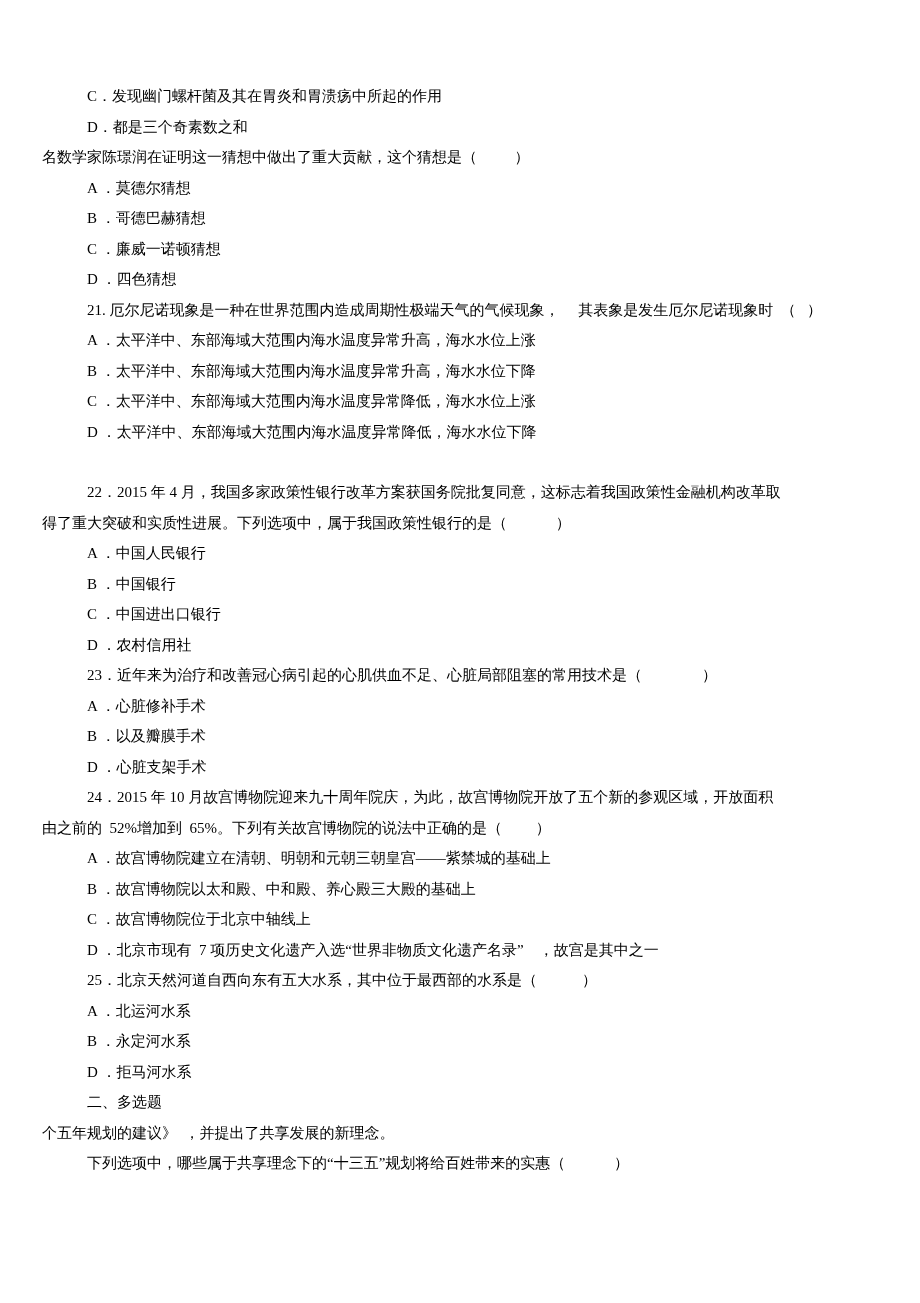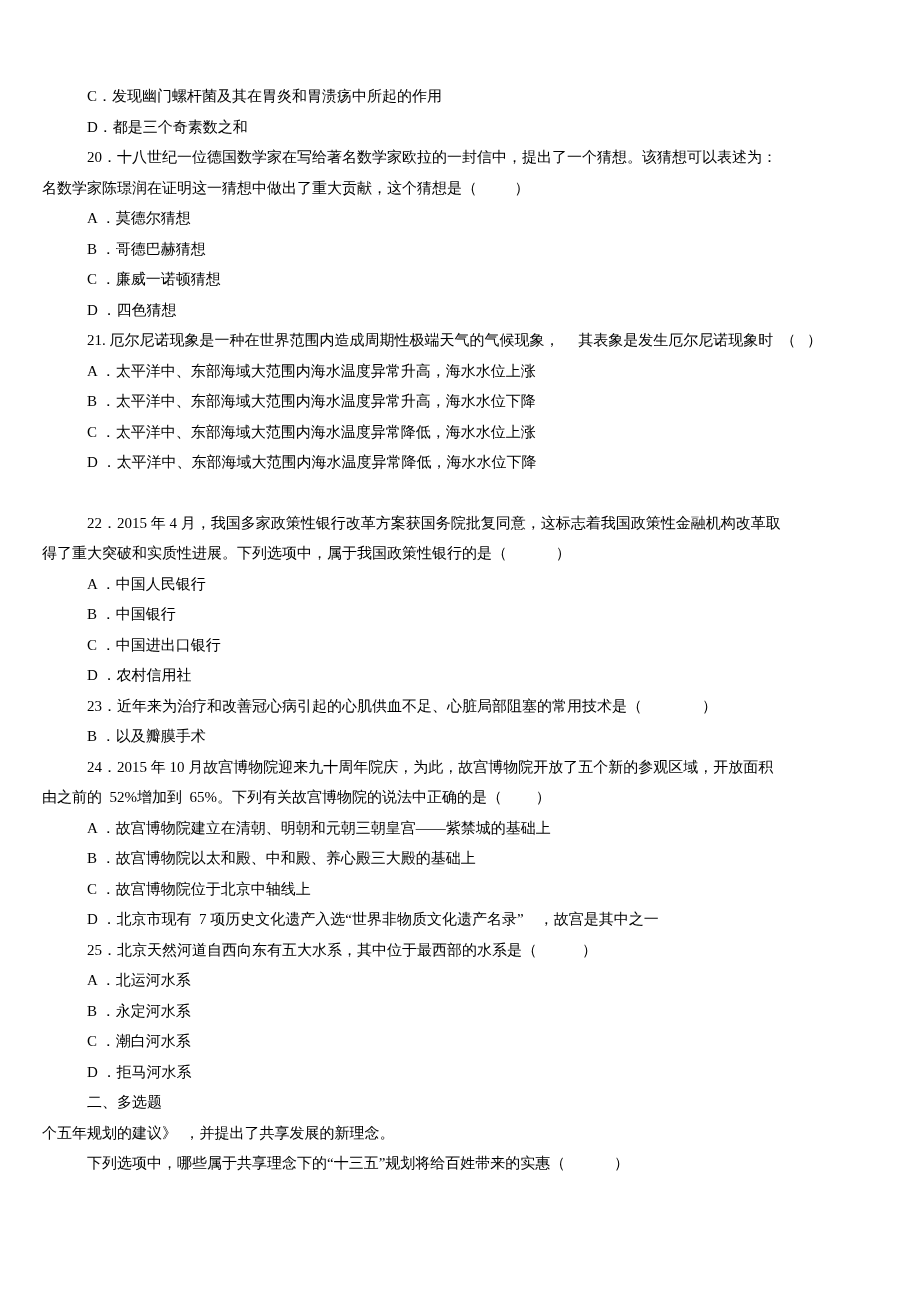--- a/index.html
+++ b/index.html
@@ -25,47 +25,47 @@
     .spacer {
       height: 28px;
     }
   </style>
 </head>
 <body>
 
 <div id="content">
     <p class="line indent-1">C．发现幽门螺杆菌及其在胃炎和胃溃疡中所起的作用</p>
     <p class="line indent-1">D．都是三个奇素数之和</p>
-    <p class="line indent-1">20．十八世纪一位德国数学家在写给著名数学家欧拉的一封信中，提出了一个猜想。该猜想可以表述为：</p>
     <p class="line indent-0">名数学家陈璟润在证明这一猜想中做出了重大贡献，这个猜想是（&nbsp;&nbsp;&nbsp;&nbsp;&nbsp;&nbsp;&nbsp;&nbsp;&nbsp;&nbsp;）</p>
     <p class="line indent-1">A ．莫德尔猜想</p>
     <p class="line indent-1">B ．哥德巴赫猜想</p>
     <p class="line indent-1">C ．廉威一诺顿猜想</p>
     <p class="line indent-1">D ．四色猜想</p>
     <p class="line indent-1">21. 厄尔尼诺现象是一种在世界范围内造成周期性极端天气的气候现象，&nbsp;&nbsp;&nbsp;&nbsp;&nbsp;其表象是发生厄尔尼诺现象时&nbsp;&nbsp;（&nbsp;&nbsp;&nbsp;）</p>
     <p class="line indent-1">A ．太平洋中、东部海域大范围内海水温度异常升高，海水水位上涨</p>
     <p class="line indent-1">B ．太平洋中、东部海域大范围内海水温度异常升高，海水水位下降</p>
     <p class="line indent-1">C ．太平洋中、东部海域大范围内海水温度异常降低，海水水位上涨</p>
     <p class="line indent-1">D ．太平洋中、东部海域大范围内海水温度异常降低，海水水位下降</p>
     <p class="line spacer"></p>
     <p class="line indent-1">22．2015 年 4 月，我国多家政策性银行改革方案获国务院批复同意，这标志着我国政策性金融机构改革取</p>
     <p class="line indent-0">得了重大突破和实质性进展。下列选项中，属于我国政策性银行的是（&nbsp;&nbsp;&nbsp;&nbsp;&nbsp;&nbsp;&nbsp;&nbsp;&nbsp;&nbsp;&nbsp;&nbsp;&nbsp;）</p>
     <p class="line indent-1">A ．中国人民银行</p>
     <p class="line indent-1">B ．中国银行</p>
     <p class="line indent-1">C ．中国进出口银行</p>
     <p class="line indent-1">D ．农村信用社</p>
     <p class="line indent-1">23．近年来为治疗和改善冠心病引起的心肌供血不足、心脏局部阻塞的常用技术是（&nbsp;&nbsp;&nbsp;&nbsp;&nbsp;&nbsp;&nbsp;&nbsp;&nbsp;&nbsp;&nbsp;&nbsp;&nbsp;&nbsp;&nbsp;&nbsp;）</p>
+    <p class="line indent-1">A ．心脏修补手术</p>
     <p class="line indent-1">B ．以及瓣膜手术</p>
+    <p class="line indent-1">D ．心脏支架手术</p>
     <p class="line indent-1">24．2015 年 10 月故宫博物院迎来九十周年院庆，为此，故宫博物院开放了五个新的参观区域，开放面积</p>
     <p class="line indent-0">由之前的&nbsp;&nbsp;52%增加到&nbsp;&nbsp;65%。下列有关故宫博物院的说法中正确的是（&nbsp;&nbsp;&nbsp;&nbsp;&nbsp;&nbsp;&nbsp;&nbsp;&nbsp;）</p>
     <p class="line indent-1">A ．故宫博物院建立在清朝、明朝和元朝三朝皇宫——紫禁城的基础上</p>
     <p class="line indent-1">B ．故宫博物院以太和殿、中和殿、养心殿三大殿的基础上</p>
     <p class="line indent-1">C ．故宫博物院位于北京中轴线上</p>
     <p class="line indent-1">D ．北京市现有&nbsp;&nbsp;7 项历史文化遗产入选“世界非物质文化遗产名录”&nbsp;&nbsp;&nbsp;&nbsp;，故宫是其中之一</p>
     <p class="line indent-1">25．北京天然河道自西向东有五大水系，其中位于最西部的水系是（&nbsp;&nbsp;&nbsp;&nbsp;&nbsp;&nbsp;&nbsp;&nbsp;&nbsp;&nbsp;&nbsp;&nbsp;）</p>
     <p class="line indent-1">A ．北运河水系</p>
     <p class="line indent-1">B ．永定河水系</p>
-    <p class="line indent-1">C ．潮白河水系</p>
     <p class="line indent-1">D ．拒马河水系</p>
     <p class="line indent-1">二、多选题</p>
     <p class="line indent-0">个五年规划的建议》&nbsp;&nbsp;，并提出了共享发展的新理念。</p>
     <p class="line indent-1">下列选项中，哪些属于共享理念下的“十三五”规划将给百姓带来的实惠（&nbsp;&nbsp;&nbsp;&nbsp;&nbsp;&nbsp;&nbsp;&nbsp;&nbsp;&nbsp;&nbsp;&nbsp;&nbsp;）</p>
   </div>
 
 </body></html>

